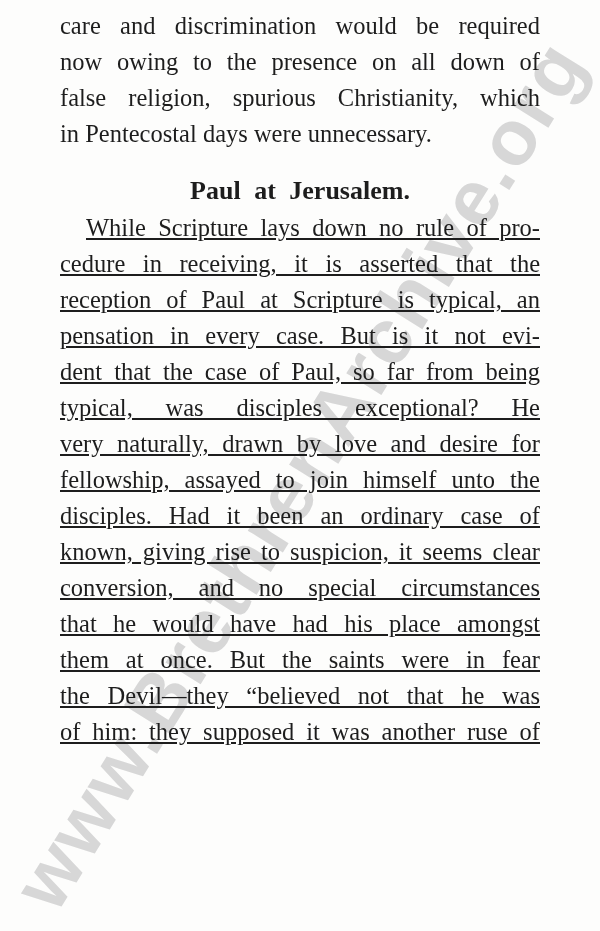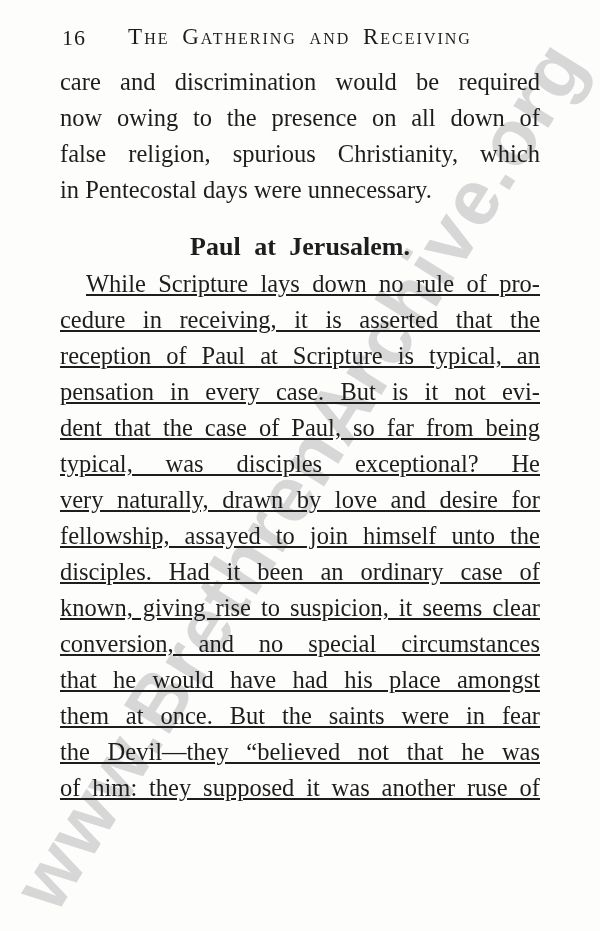--- a/index.html
+++ b/index.html
@@ -87,24 +87,20 @@
 </style>
 </head>
 <body>
 
 <div class="page">
 
   <div class="watermark">www.BrethrenArchive.org</div>
 
   <div class="content">
 
-    <div class="header">
-      <span class="page-number">16</span>
-      <div class="running-title">The Gathering and Receiving</div>
-    </div>
 
     <div class="para para1">
       <div class="line">care and discrimination would be required</div>
       <div class="line">now owing to the presence on all down of</div>
       <div class="line">false religion, spurious Christianity, which</div>
       <div class="line flush-left">in Pentecostal days were unnecessary.</div>
     </div>
 
     <div class="section-heading">Paul at Jerusalem.</div>
 

